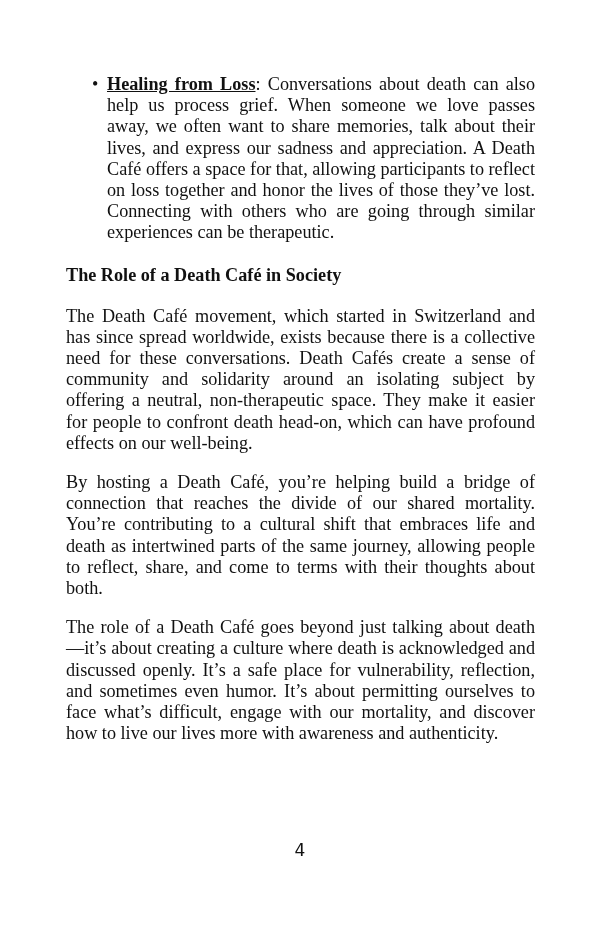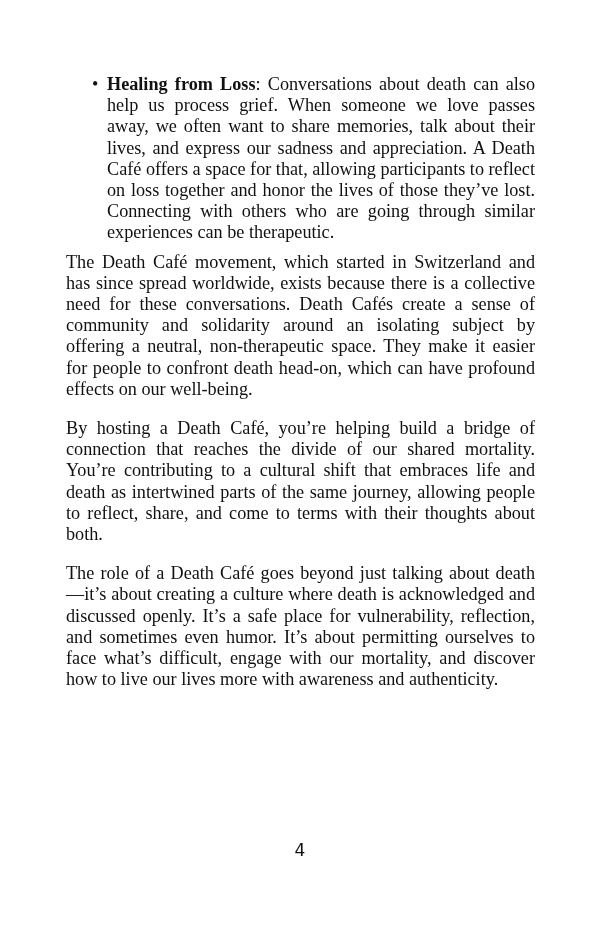--- a/index.html
+++ b/index.html
@@ -34,36 +34,37 @@
       hyphens: none;
     }
     .bullet-dot {
       position: absolute;
       left: -15px;
       top: 0;
       font-size: 18px;
     }
     .bold {
       font-weight: bold;
+      text-decoration: underline;
     }
     .section-heading {
       margin: 20px 0 0 0;
       font-size: 18.2px;
       line-height: 22px;
       font-weight: bold;
     }
     .para {
       margin: 18px 0 0 0;
       font-size: 18.2px;
       line-height: 21.2px;
       text-align: justify;
       hyphens: none;
     }
     .para.first {
-      margin-top: 8px;
+      margin-top: 20px;
     }
     .page-number {
       position: absolute;
       left: 0;
       width: 600px;
       top: 840px;
       text-align: center;
       font-family: "DejaVu Sans", "Liberation Sans", sans-serif;
       font-size: 17px;
       color: #111111;
@@ -72,19 +73,20 @@
 </head>
 <body>
 
 <div class="page">
   <ul class="bullet-list">
     <li class="bullet-item">
       <span class="bullet-dot">•</span><span class="bold">Healing from Loss</span><span>:</span><span> Conversations about death can also help us process grief. When someone we love passes away, we often want to share memories, talk about their lives, and express our sadness and appreciation. A Death Café offers a space for that, allowing participants to reflect on loss together and honor the lives of those they’ve lost. Connecting with others who are going through similar experiences can be therapeutic.</span>
     </li>
   </ul>
 
+  <h2 class="section-heading">The Role of a Death Café in Society</h2>
 
   <p class="para first">The Death Café movement, which started in Switzerland and has since spread worldwide, exists because there is a collective need for these conversations. Death Cafés create a sense of community and solidarity around an isolating subject by offering a neutral, non-therapeutic space. They make it easier for people to confront death head-on, which can have profound effects on our well-being.</p>
   <p class="para">By hosting a Death Café, you’re helping build a bridge of connection that reaches the divide of our shared mortality. You’re contributing to a cultural shift that embraces life and death as intertwined parts of the same journey, allowing people to reflect, share, and come to terms with their thoughts about both.</p>
   <p class="para">The role of a Death Café goes beyond just talking about death—it’s about creating a culture where death is acknowledged and discussed openly. It’s a safe place for vulnerability, reflection, and sometimes even humor. It’s about permitting ourselves to face what’s difficult, engage with our mortality, and discover how to live our lives more with awareness and authenticity.</p>
 </div>
 
 <div class="page-number">4</div>
 
 </body></html>

